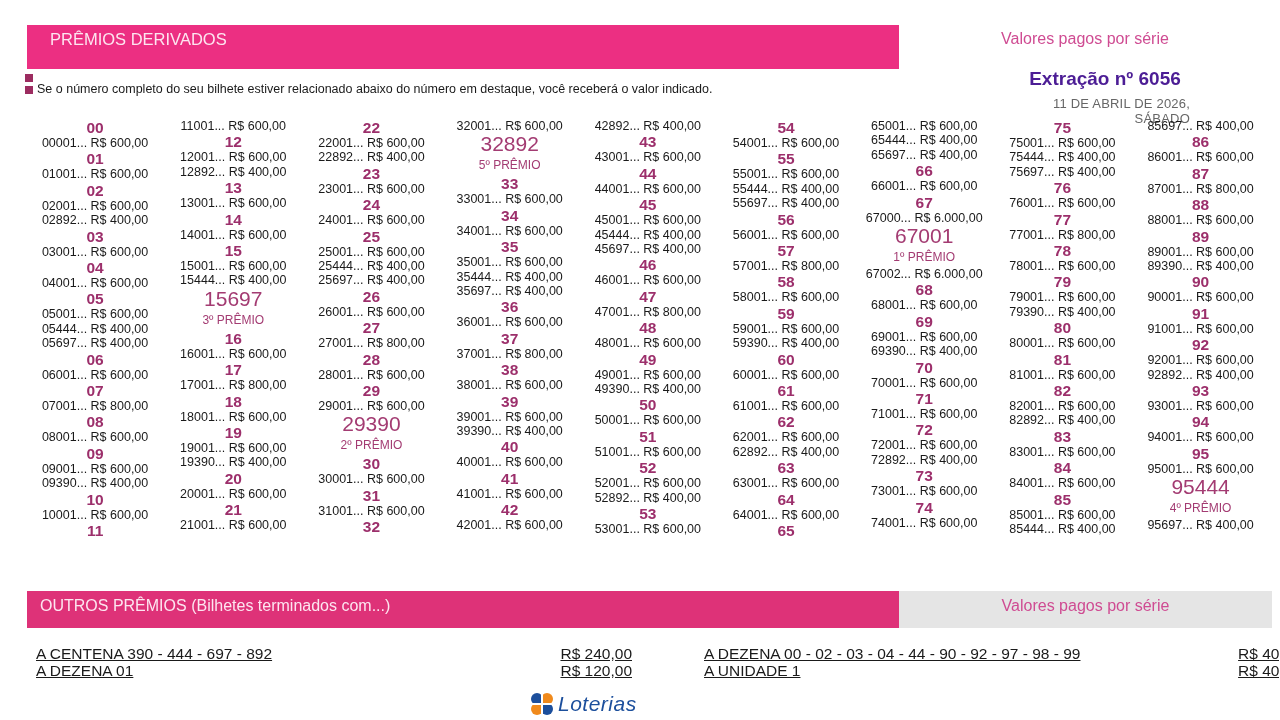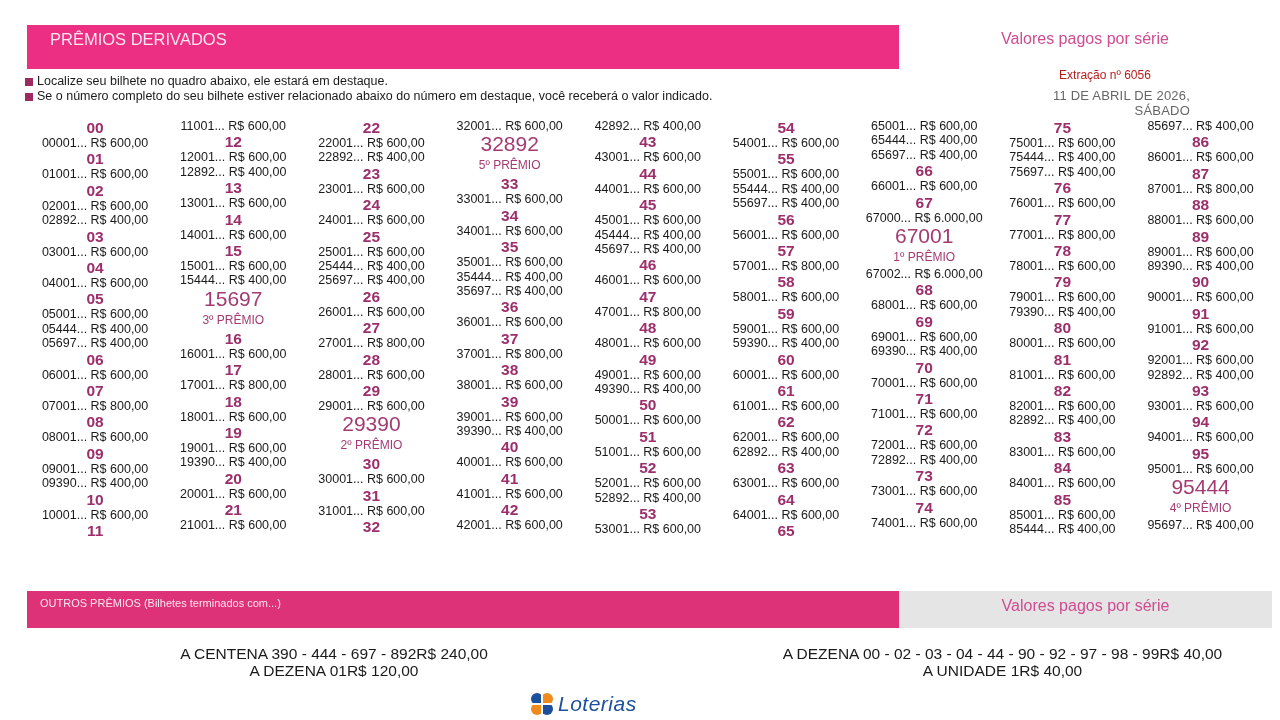--- a/index.html
+++ b/index.html
@@ -12,57 +12,56 @@
   }
   .top-right-title {
     position: absolute; left: 980px; top: 30px; width: 210px; text-align: center;
     color: #cf4b92; font-size: 16px;
   }
   .instructions { position: absolute; left: 25px; top: 74px; font-size: 12.5px; line-height: 15px; }
   .instr-line { display: flex; align-items: center; }
   .bullet { display: inline-block; width: 8px; height: 8px; background: #9c2c60; margin-right: 4px; }
 
   .extraction { position: absolute; left: 1020px; top: 68px; width: 170px; text-align: center; }
-  .extraction-title { font-weight: normal; font-size: 12px; color: #b91c1c; }
+  .extraction-title { font-weight: bold; font-size: 19px; color: #4c1d95; }
   .extraction-date { font-size: 13px; color: #666; margin-top: 6px; letter-spacing: 0.2px; text-align: right; }
 
   .grid { position: absolute; left: 26px; top: 119px; width: 1244px; height: 455px; display: flex; }
   .col { width: 138.2px; display: flex; flex-direction: column; align-items: center; }
   .hdr { color: #9c2f6b; font-weight: bold; font-size: 15.5px; line-height: 17px; text-align: center; }
   .ent { font-size: 12.5px; line-height: 14.4px; white-space: nowrap; color: #1a1a1a; }
   .big { color: #a33b72; font-size: 21px; line-height: 22px; }
   .prize { color: #a33b72; font-size: 12px; line-height: 20px; }
 
   .bottom-banner {
     position: absolute; left: 27px; top: 591px; width: 872px; height: 37px;
-    background: #de3278; color: #fde6f0; font-size: 11px; padding: 6px 0 0 13px;
+    background: #de3278; color: #fde6f0; font-size: 16px; padding: 6px 0 0 13px;
   }
   .bottom-gray {
     position: absolute; left: 899px; top: 591px; width: 373px; height: 37px;
     background: #e5e5e5; color: #cf4b92; font-size: 16px; text-align: center; padding-top: 6px;
   }
   .other { position: absolute; font-size: 15.5px; line-height: 17px; }
-  .other-row { display: flex; justify-content: center; }
+  .other-row { display: flex; justify-content: space-between; text-decoration: underline; }
 
   .logo { position: absolute; left: 529px; top: 691px; display: flex; align-items: center; }
   .logo svg { width: 26px; height: 26px; }
   .logo-text { color: #1c4f9c; font-weight: normal; font-style: italic; font-size: 21px; margin-left: 3px; letter-spacing: 0.5px; }
 </style>
 </head>
 <body>
 
 <div class="top-banner">
   <span>PRÊMIOS DERIVADOS</span>
 </div>
 <div class="top-right-title">Valores pagos por série</div>
 
 <div class="instructions">
   <div class="instr-line">
     <span class="bullet"></span>
-    <span>Localize seu bilhete no quadro abaixo, ele estará em destaque.</span>
   </div>
   <div class="instr-line">
     <span class="bullet"></span>
     <span>Se o número completo do seu bilhete estiver relacionado abaixo do número em destaque, você receberá o valor indicado.</span>
   </div>
 </div>
 
 <div class="extraction">
   <div class="extraction-title">Extração nº 6056</div>
   <div class="extraction-date">11 DE ABRIL DE 2026, SÁBADO</div>

